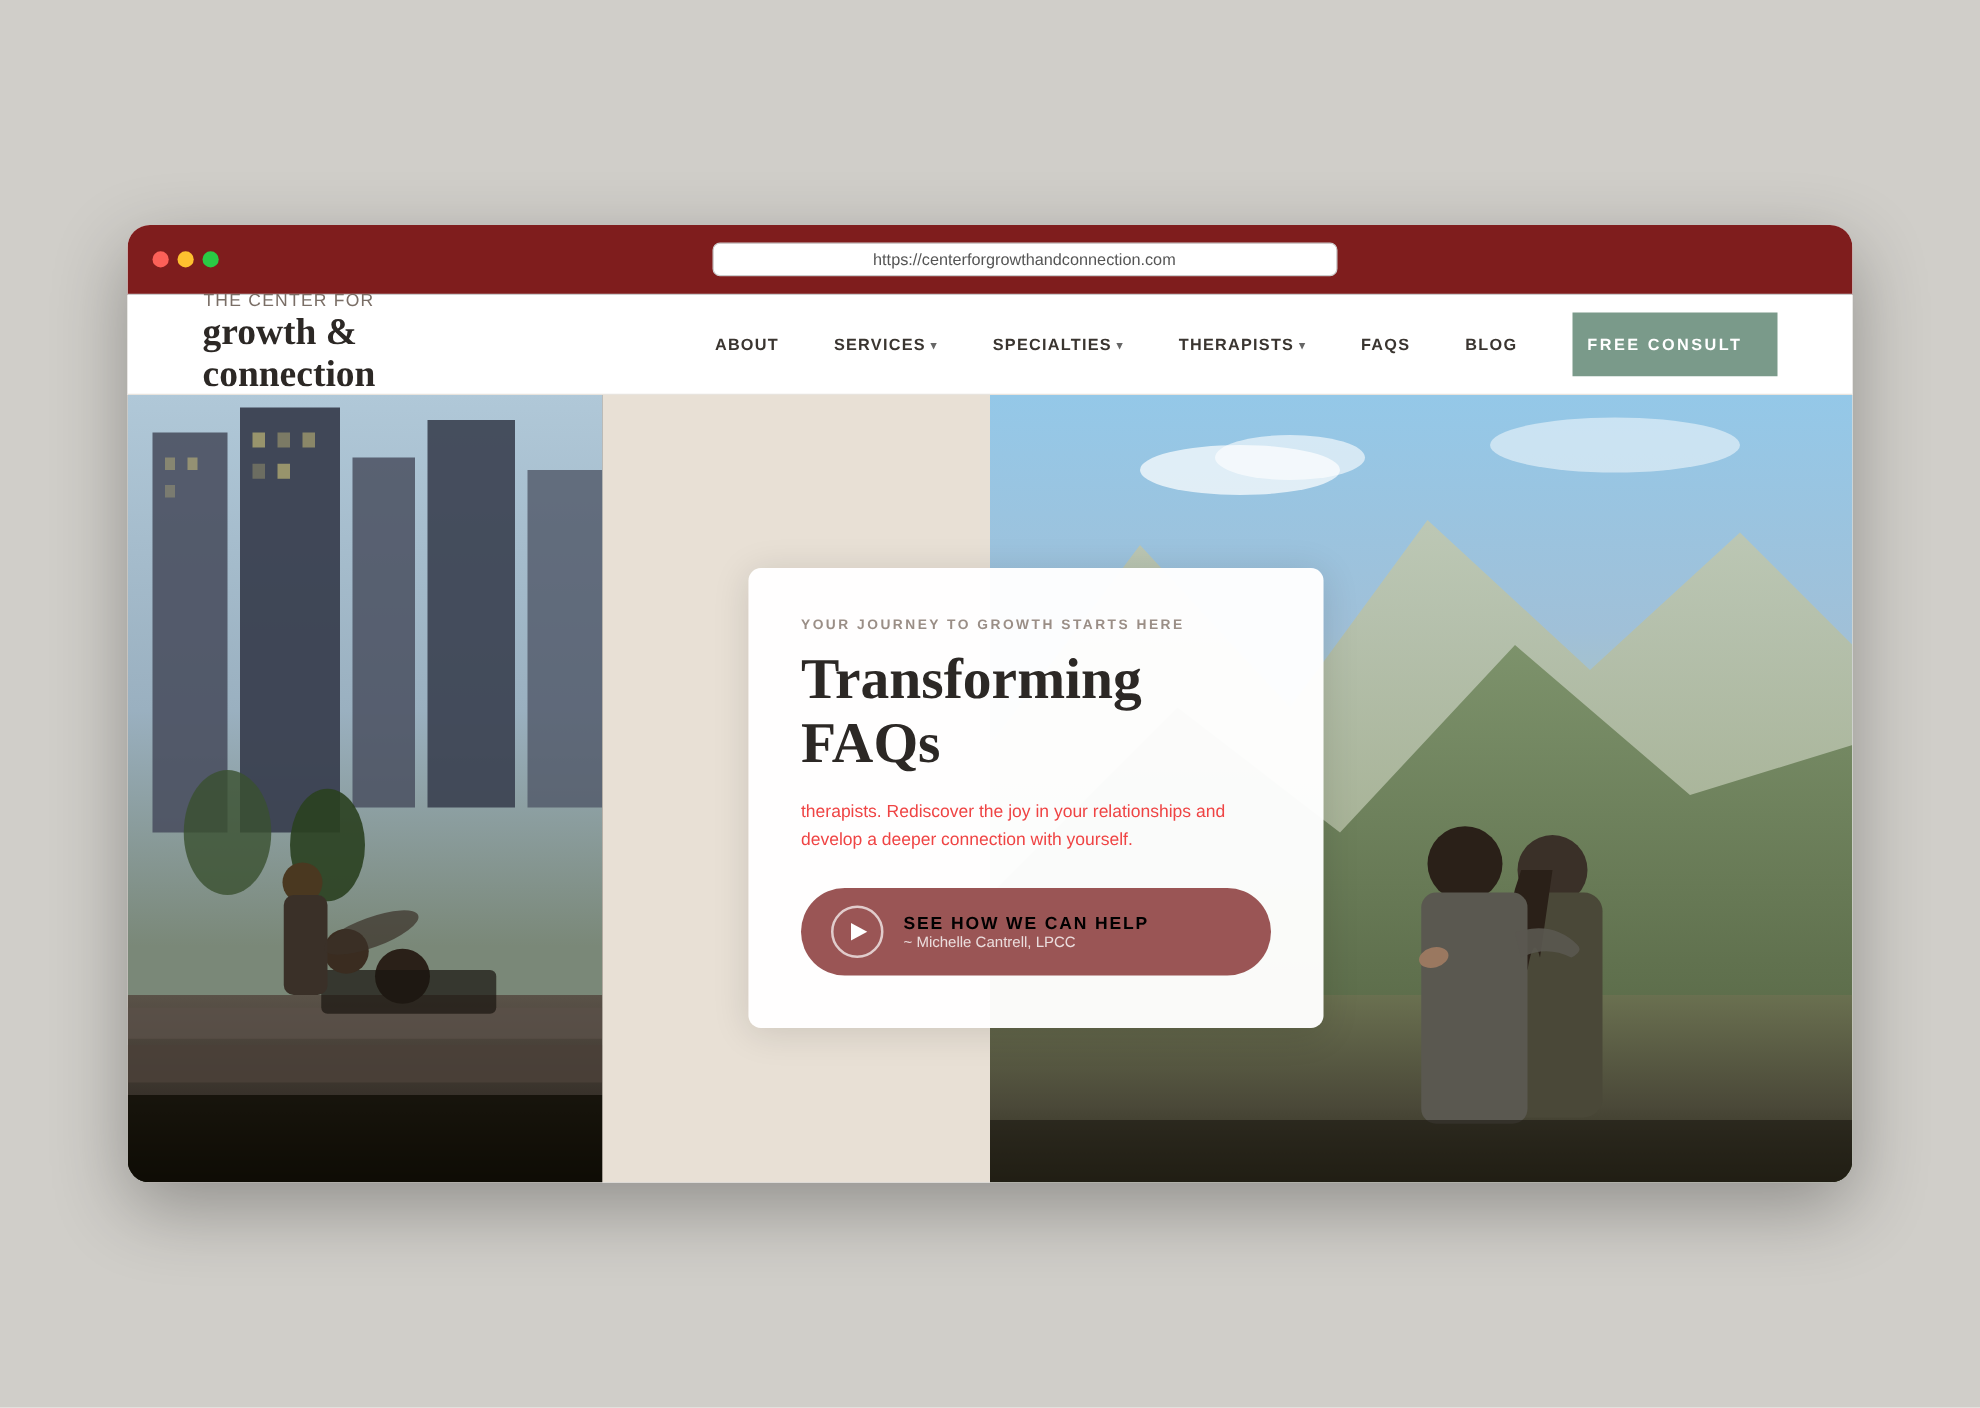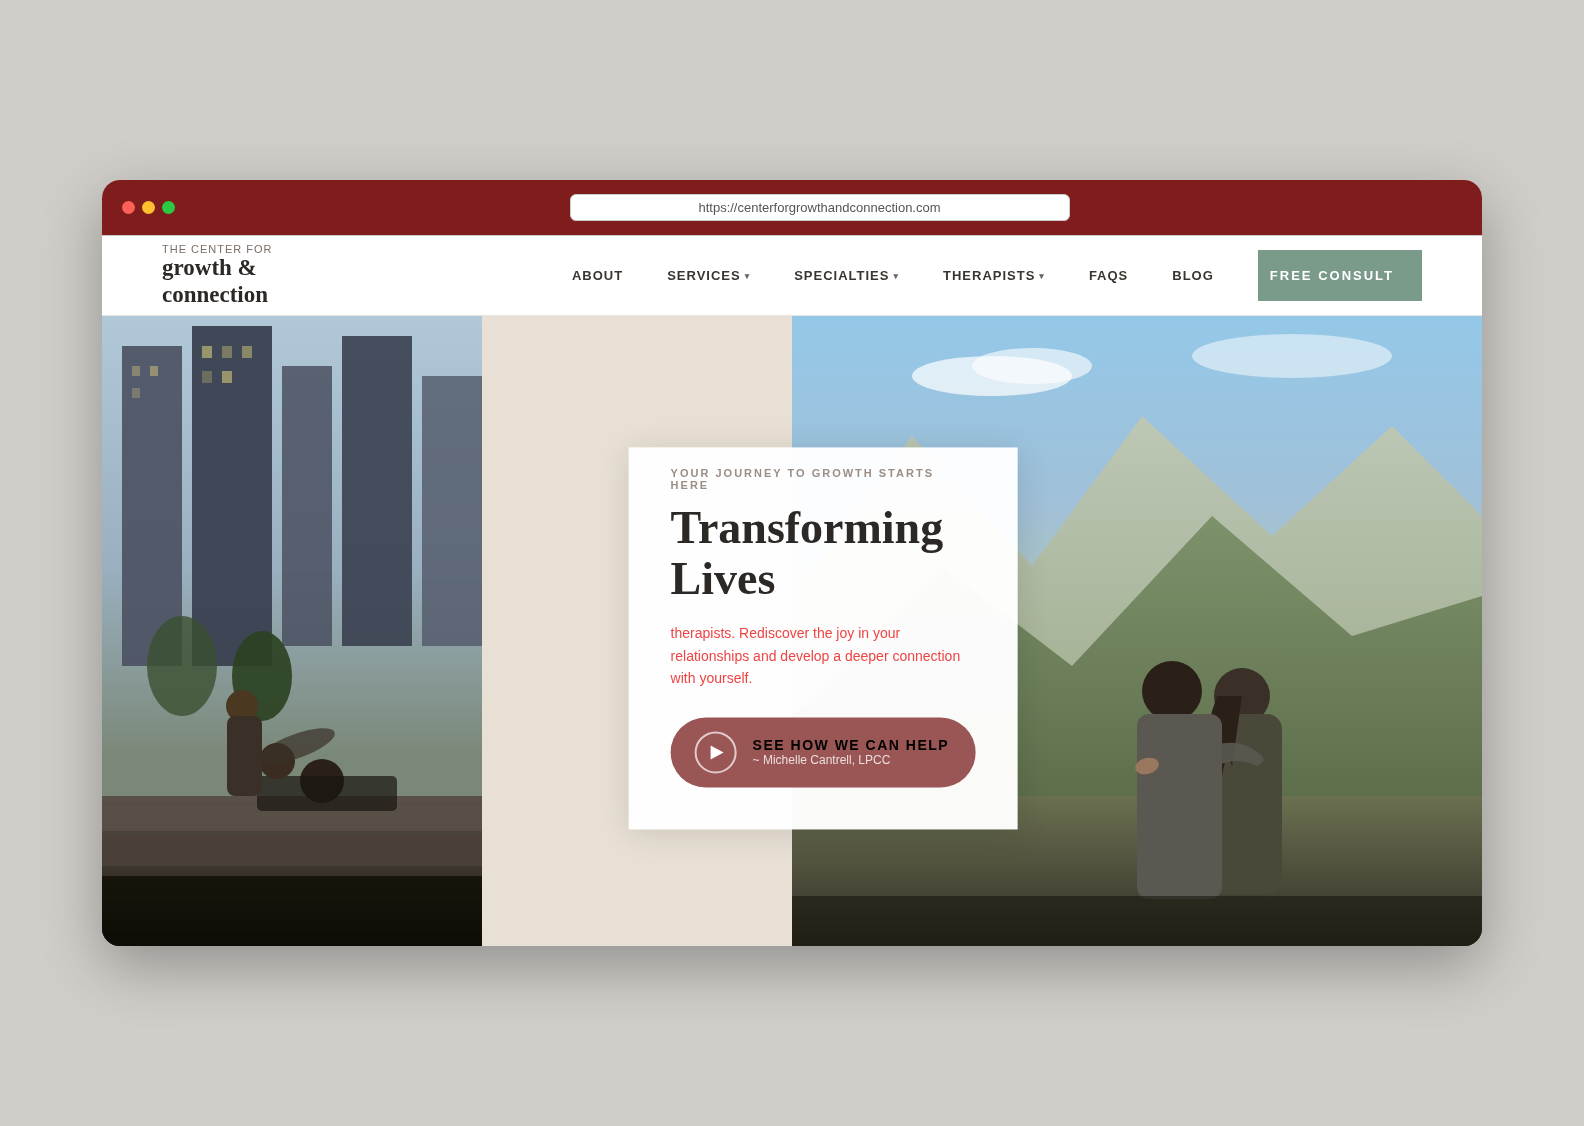--- a/index.html
+++ b/index.html
@@ -72,30 +72,30 @@
       border-bottom: 1px solid #e8e4de;
     }
 
     .logo-area {
       display: flex;
       flex-direction: column;
       line-height: 1.1;
     }
 
     .logo-top {
-      font-size: 11px;
+      font-size: 14px;
       color: #7a6e66;
       letter-spacing: 1px;
       text-transform: uppercase;
       font-family: Arial, sans-serif;
       text-align: center;
     }
 
     .logo-main {
-      font-size: 23px;
+      font-size: 30px;
       color: #2c2825;
       font-family: Georgia, serif;
       font-weight: 700;
       line-height: 1.15;
     }
 
     .logo-main span {
       display: block;
     }
 
@@ -218,25 +218,26 @@
         #2a2820 100%
       );
     }
 
     
     .content-card {
       position: absolute;
       left: 50%;
       top: 50%;
       transform: translate(-42%, -48%);
-      width: 389px;
+      width: 460px;
       background: rgba(255,255,255,0.97);
-      padding: 20px 42px 42px;
+      padding: 40px 42px 42px;
       z-index: 10;
       box-shadow: 0 4px 30px rgba(0,0,0,0.12);
+      border-radius: 10px;
     }
 
     .eyebrow {
       font-size: 11px;
       color: #9a8e86;
       text-transform: uppercase;
       letter-spacing: 2px;
       margin-bottom: 12px;
       font-weight: 600;
     }
@@ -477,21 +478,21 @@
           <path d="M420,430 Q450,420 470,440 Q475,445 465,450 Q445,440 425,450 Z" fill="#5a5850" opacity="0.9"></path>
 
           <ellipse cx="355" cy="450" rx="12" ry="8" fill="#9a7860" transform="rotate(-15 355 450)"></ellipse>
 
           <rect x="0" y="580" width="690" height="50" fill="#1a1810" opacity="0.6"></rect>
         </svg>
       </div>
 
       <div class="content-card">
         <p class="eyebrow">YOUR JOURNEY TO GROWTH STARTS HERE</p>
-        <h1 class="headline">Transforming Lives</h1>
+        <h1 class="headline">Transforming FAQs</h1>
         <p class="subtext">therapists. Rediscover the joy in your relationships and develop a deeper connection with yourself.</p>
         <div class="cta-button" style="background: rgb(154, 85, 85);">
           <div class="play-circle">
             <div class="play-triangle"></div>
           </div>
           <div class="cta-text">
             <span class="cta-main">SEE HOW WE CAN HELP</span>
             <span class="cta-sub">~ Michelle Cantrell, LPCC</span>
           </div>
         </div>

